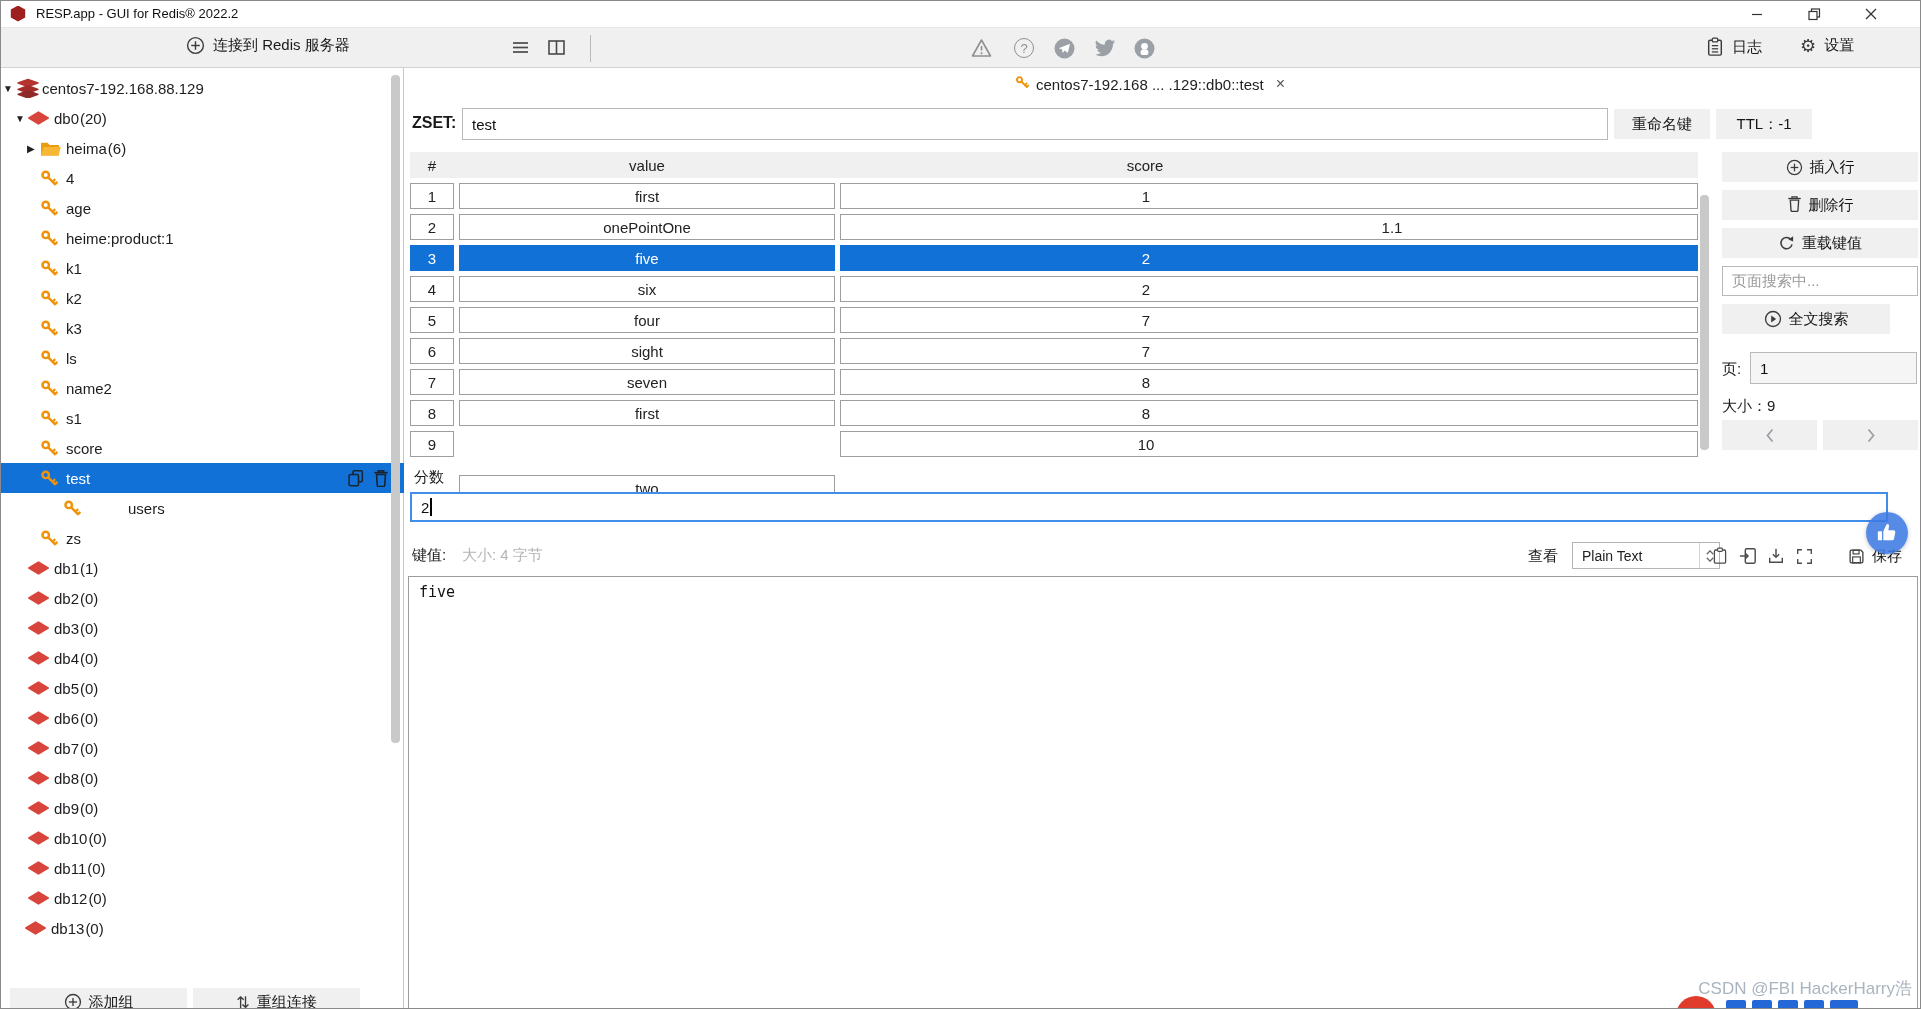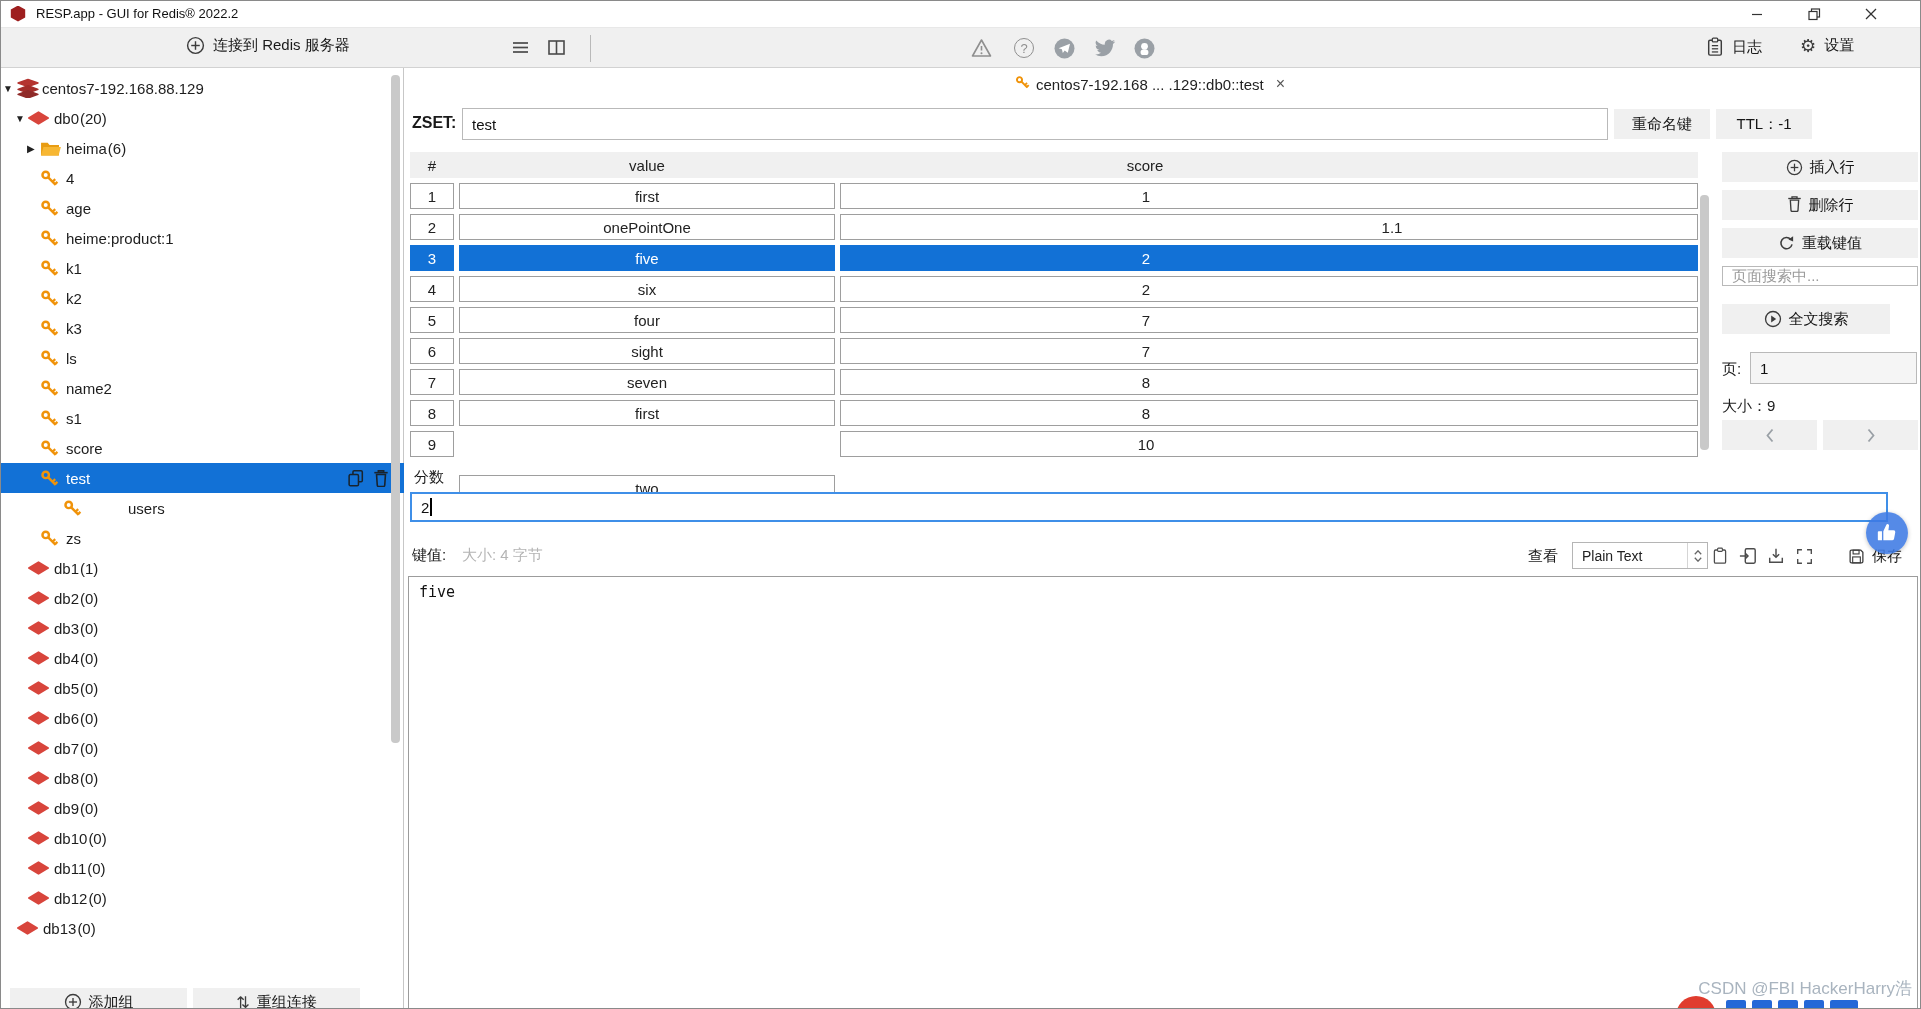--- a/index.html
+++ b/index.html
@@ -40,21 +40,21 @@
   .thead span{position:absolute;top:0;height:26px;display:flex;align-items:center;justify-content:center;font-size:15px;color:#222}
   .trow{position:absolute;left:410px;width:1288px;height:26px}
   .tcell{position:absolute;top:0;height:26px;background:#fff;border:1px solid #9e9e9e;display:flex;align-items:center;justify-content:center;font-size:15px;color:#222;box-sizing:border-box}
   .trow.sel .tcell{background:#1271d6;border-color:#1271d6;color:#fff}
   .score-inner{width:610px;text-align:center}
   .tbl-scroll{left:1700px;top:195px;width:9px;height:255px;background:#c9c9c9;border-radius:4px}
   
   .label15{font-size:15px;color:#1a1a1a}
   .caret{display:inline-block;width:1.5px;height:18px;background:#000;margin-left:1px;vertical-align:middle}
   .editor{left:408px;top:576px;width:1510px;height:434px;background:#fff;border:1px solid #9c9c9c;font-family:"DejaVu Sans Mono","Liberation Mono",monospace;font-size:15px;color:#111;padding:6px 10px}
-  .dropdown{left:1572px;top:542px;width:136px;height:27px;border:1px solid #b5b5b5;background:#fff;display:flex;align-items:center;font-size:14px;color:#222;padding-left:9px;position:absolute;box-sizing:border-box}
+  .dropdown{left:1572px;top:542px;width:148px;height:27px;border:1px solid #b5b5b5;background:#fff;display:flex;align-items:center;font-size:14px;color:#222;padding-left:9px;position:absolute;box-sizing:border-box}
   .spinner{position:absolute;right:0;top:0;width:19px;height:100%;border-left:1px solid #d5d5d5;display:flex;flex-direction:column;align-items:center;justify-content:center;gap:2px}
   .mini-icon{position:absolute;top:546px;width:20px;height:20px;display:flex;align-items:center;justify-content:center}
   
   .thumb-badge{left:1866px;top:512px;width:42px;height:42px;border-radius:50%;background:rgba(62,122,228,.88);display:flex;align-items:center;justify-content:center;z-index:50;box-shadow:0 1px 4px rgba(0,0,0,.25)}
   .credit{left:1600px;top:977px;width:312px;text-align:right;font-size:17px;color:#a9b4bf;z-index:50}
   .cut-logo{left:1676px;top:996px;width:40px;height:40px;border-radius:50%;background:#e03c2e;color:#fff;font-weight:bold;font-size:22px;display:flex;align-items:center;justify-content:center;z-index:50}
   .cut-blue{position:absolute;top:1000px;height:14px;background:#2468d7;border-radius:2px;z-index:50}
 </style>
 </head>
 <body>
@@ -471,21 +471,21 @@
       <div class="tree-row" style="padding-left: 15px;">
         <span class="arrow"></span>
         <span class="ticon">
           <svg width="21" height="14" viewBox="0 0 22 14">
             <polygon points="11,1 21,7 11,13 1,7" fill="#d8453c" stroke="#d8453c" stroke-width="2" stroke-linejoin="round"></polygon>
           </svg>
         </span>
         <span>db12</span>
         <span class="cnt">(0)</span>
       </div>
-      <div class="tree-row" style="padding-left: 4px;">
+      <div class="tree-row" style="padding-left: 12px;">
         <span class="arrow"></span>
         <span class="ticon">
           <svg width="21" height="14" viewBox="0 0 22 14">
             <polygon points="11,1 21,7 11,13 1,7" fill="#d8453c" stroke="#d8453c" stroke-width="2" stroke-linejoin="round"></polygon>
           </svg>
         </span>
         <span>db13</span>
         <span class="cnt">(0)</span>
       </div>
     </div>
@@ -624,21 +624,21 @@
       </svg></span>
   <span>删除行</span>
 </div>
 <div class="abs btn" style="left:1722px;top:228px;width:196px;height:30px">
   <svg width="17" height="17" viewBox="0 0 20 20">
       <path d="M16.5 11a6.6 6.6 0 1 1-1.6-6" fill="none" stroke="#3c3c3c" stroke-width="1.8"></path>
       <polygon points="17.8,1.5 17.8,7.5 12.2,5.2" fill="#3c3c3c"></polygon>
     </svg>
   <span>重载键值</span>
 </div>
-<div class="abs input" style="left:1722px;top:266px;width:196px;height:20px">
+<div class="abs input" style="left:1722px;top:266px;width:196px;height:30px">
   <span class="placeholder">页面搜索中...</span>
 </div>
 <div class="abs btn" style="left:1722px;top:304px;width:168px;height:30px">
   <svg width="18" height="18" viewBox="0 0 20 20">
       <circle cx="10" cy="10" r="8.3" fill="none" stroke="#3c3c3c" stroke-width="1.5"></circle>
       <polygon points="8,6.2 13.5,10 8,13.8" fill="#3c3c3c"></polygon>
     </svg>
   <span>全文搜索</span>
 </div>
 <div class="abs label15" style="left:1722px;top:360px">页:</div>

